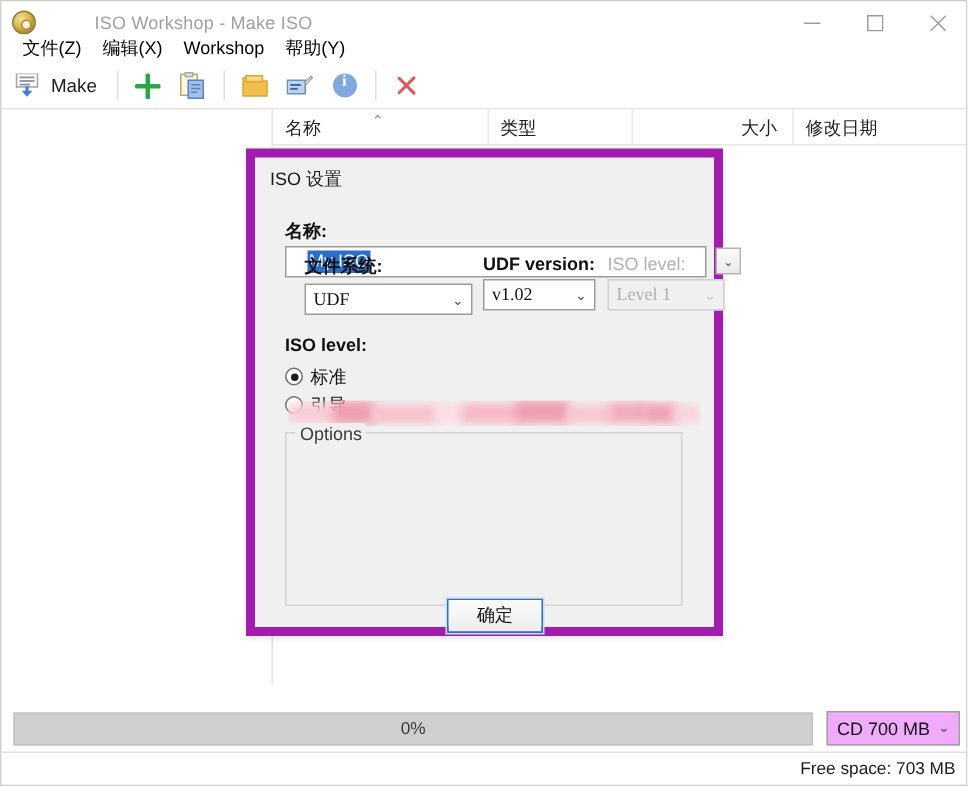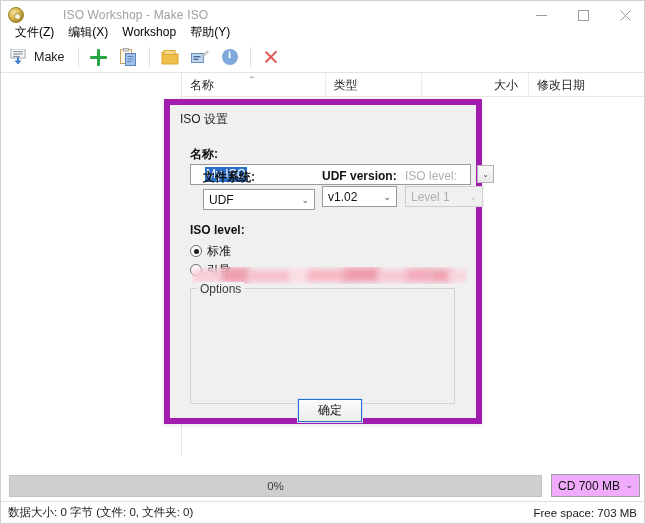--- a/index.html
+++ b/index.html
@@ -224,20 +224,21 @@
 
   .field { position: absolute; }
   .field-label { font-size: 12px; color: #111; font-weight: bold; white-space: nowrap; }
   .field-label.dim { color: #b0b0b0; font-weight: normal; }
   .combo {
     margin-top: 3px; height: 21px;
     border: 1px solid #9a9a9a; background: #ffffff;
     display: flex; align-items: center;
     font-size: 12px; color: #111; padding-left: 5px;
     position: relative;
+    font-family: Liberation Serif, serif;
   }
   .combo .caret {
     position: absolute; right: 5px; top: 0; height: 21px; line-height: 20px;
     font-size: 9px; color: #4a4a4a;
   }
   .combo.disabled {
     background: #f0f0f0; border-color: #cfcfcf; color: #b0b0b0;
   }
   .combo.disabled .caret { color: #c0c0c0; }
 
@@ -467,17 +468,16 @@
 
   <div class="progress-wrap">
     <span class="progress-text">0%</span>
   </div>
   <div class="media-combo">
     <span>CD 700 MB</span>
     <span class="caret">⌄</span>
   </div>
 
   <div class="statusbar">
-    <span class="status-left">数据大小: 0 字节 (文件: 0, 文件夹: 0)</span>
     <span class="status-right">Free space: 703 MB</span>
   </div>
 
 </div>
 
 </body></html>

